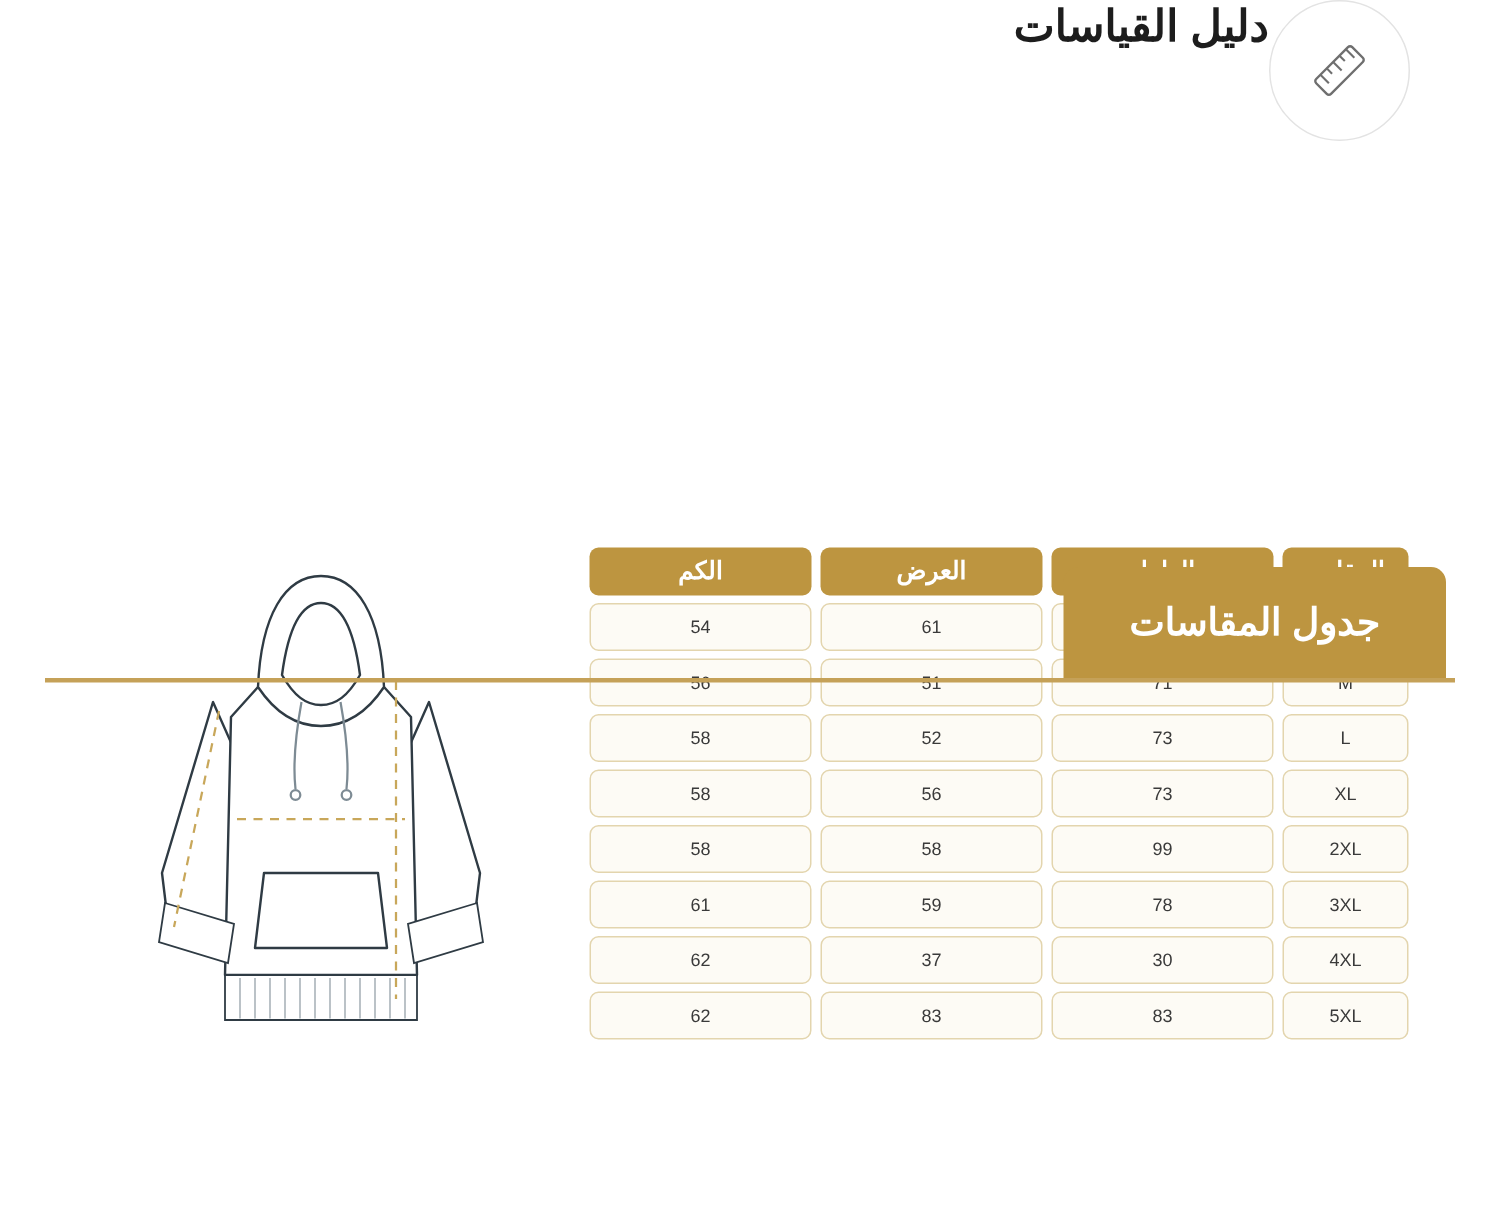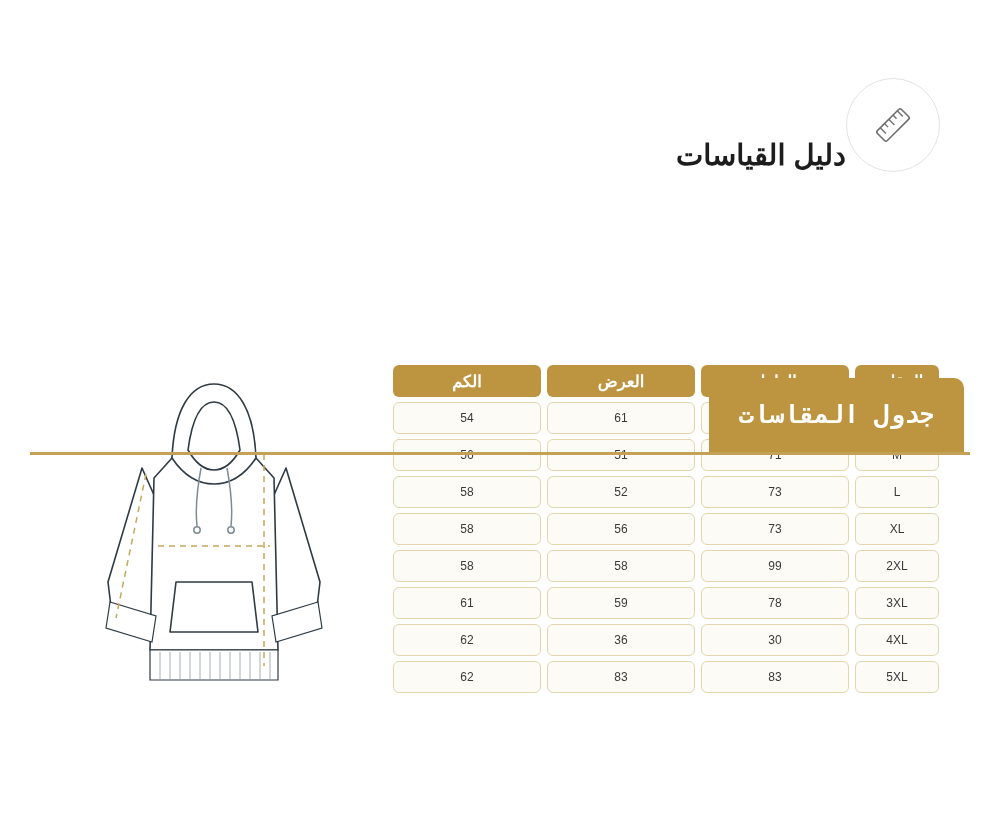--- a/index.html
+++ b/index.html
@@ -14,21 +14,21 @@
     color: #2b2b2b;
     overflow: hidden;
     position: relative;
   }
 
   
   .header {
     height: 172px;
     display: flex;
     flex-direction: row;
-    align-items: flex-end;
+    align-items: flex-start;
     justify-content: flex-start;
     padding: 0 60px 0 0;
     box-sizing: border-box;
   }
   .ruler-badge {
     width: 92px;
     height: 92px;
     border-radius: 50%;
     border: 1px solid #e3e3e3;
     display: flex;
@@ -55,21 +55,20 @@
     top: 206px;
     right: 36px;
     width: 255px;
     height: 74px;
     background: #bd9540;
     border-radius: 10px 10px 0 0;
     display: flex;
     align-items: center;
     justify-content: center;
     box-sizing: border-box;
-    font-family: Liberation Mono, monospace;
   }
   .tab-active span {
     color: #ffffff;
     font-size: 25px;
     font-weight: bold;
   }
   .tab-underline {
     position: absolute;
     top: 280px;
     right: 30px;
@@ -205,21 +204,21 @@
       </tr>
       <tr>
         <td>3XL</td>
         <td>78</td>
         <td>59</td>
         <td>61</td>
       </tr>
       <tr>
         <td>4XL</td>
         <td>30</td>
-        <td>36</td>
+        <td>37</td>
         <td>62</td>
       </tr>
       <tr>
         <td>5XL</td>
         <td>83</td>
         <td>83</td>
         <td>62</td>
       </tr>
     </tbody>
   </table>

